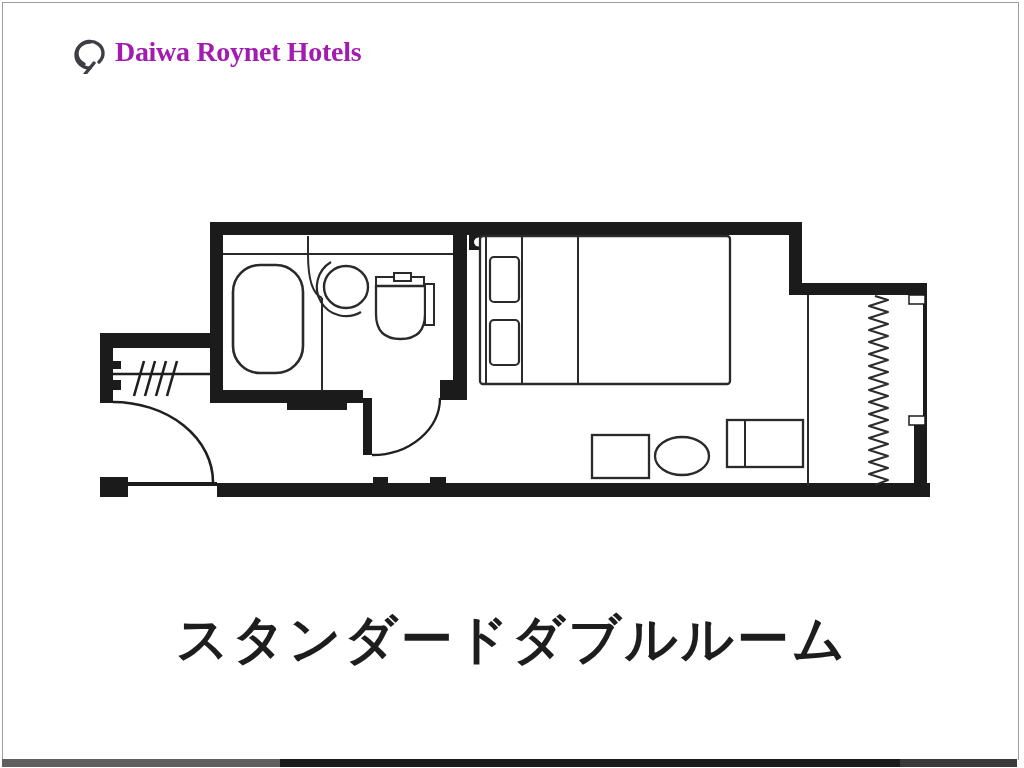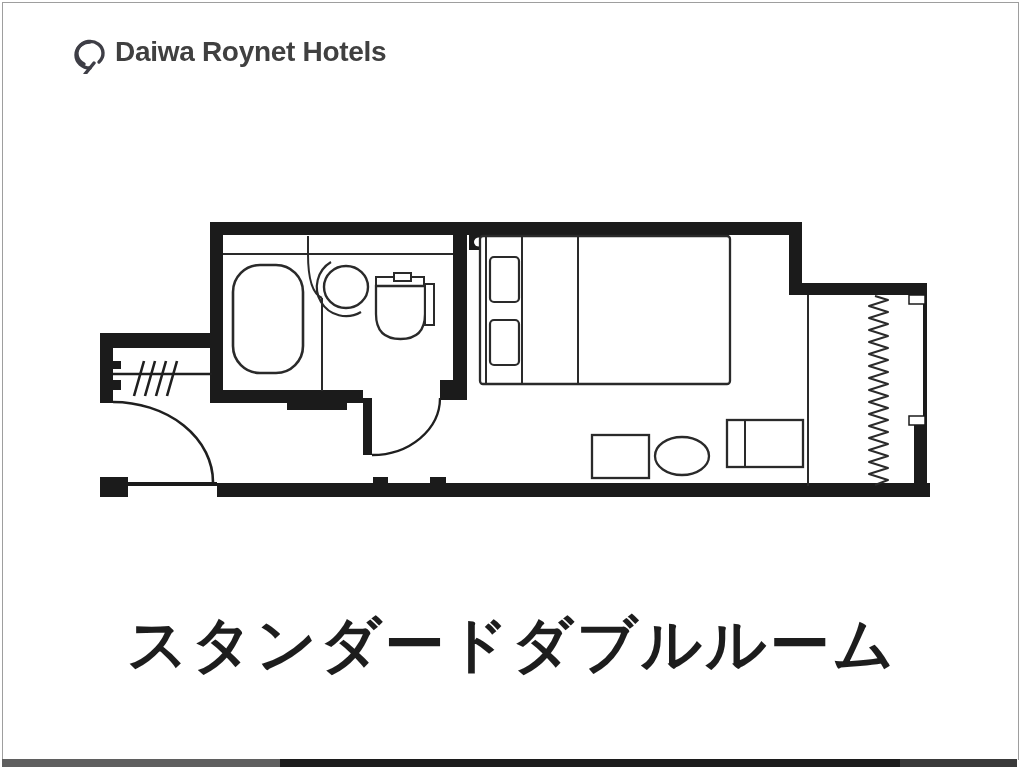--- a/index.html
+++ b/index.html
@@ -10,29 +10,30 @@
   }
   .frame{
     position:absolute;left:2px;top:2px;width:1015px;height:757px;
     border-top:1px solid #9e9e9e;border-left:1px solid #9e9e9e;border-right:1px solid #9e9e9e;
     pointer-events:none;
   }
   .header{position:absolute;left:57px;top:27px;height:50px;display:flex;align-items:center;}
   .logo{width:52px;height:44px;display:block;}
   .brand{
     margin-left:6px;
-    font-size:28px;font-weight:bold;color:#404040;letter-spacing:-0.3px;
+    font-size:28px;font-weight:bold;color:#a21caf;letter-spacing:-0.3px;
     white-space:nowrap;
+    font-family:Liberation Serif, serif;
   }
   .plan{position:absolute;left:0;top:0;width:1024px;height:768px;}
   .caption{
     position:absolute;left:0;top:605px;width:1024px;
     text-align:center;
     font-family:"DejaVu Sans",sans-serif;
-    font-size:60px;font-weight:bold;color:#1d1d1d;letter-spacing:3px;
+    font-size:52px;font-weight:bold;color:#1d1d1d;letter-spacing:3px;
     white-space:nowrap;
   }
   .bar{position:absolute;top:759px;height:8px;}
   .bar-left{left:2px;width:278px;background:#5f5f5f;}
   .bar-mid{left:280px;width:620px;background:#1c1c1c;}
   .bar-right{left:900px;width:117px;background:#3a3a3a;}
 </style>
 </head>
 <body>
 

